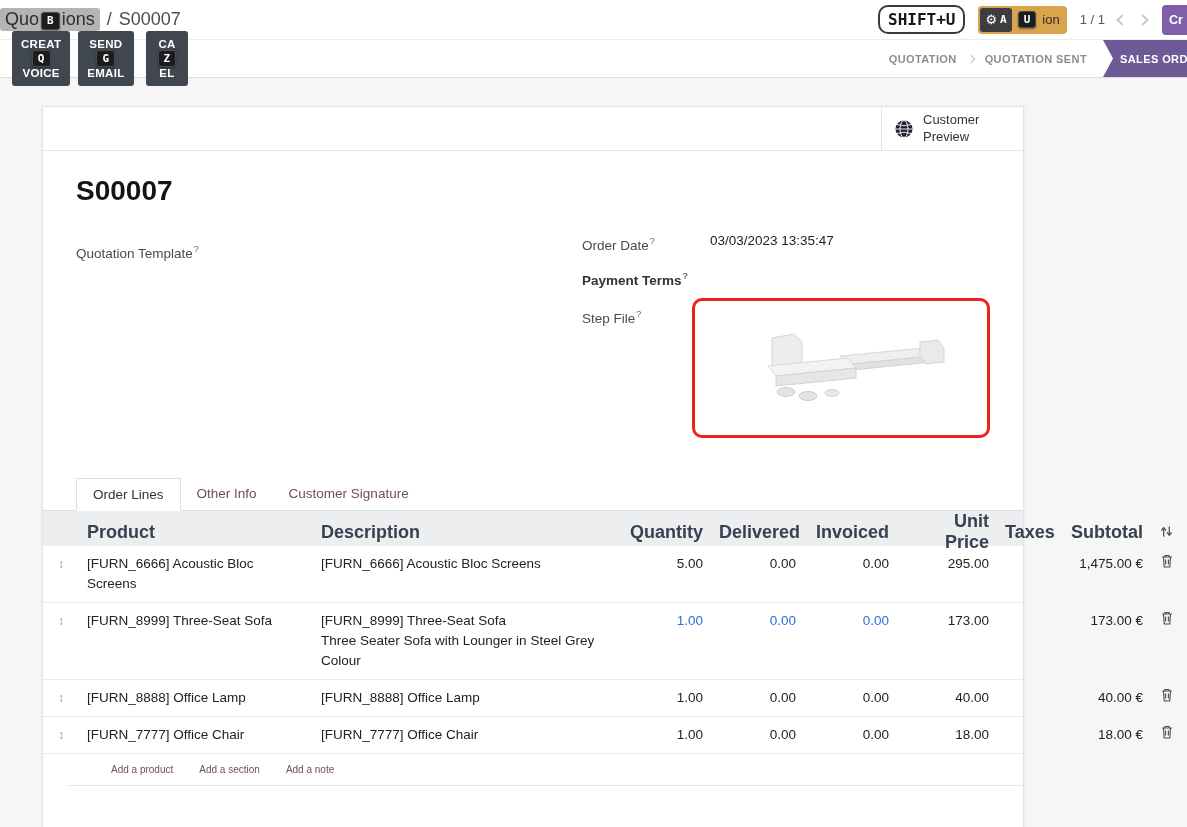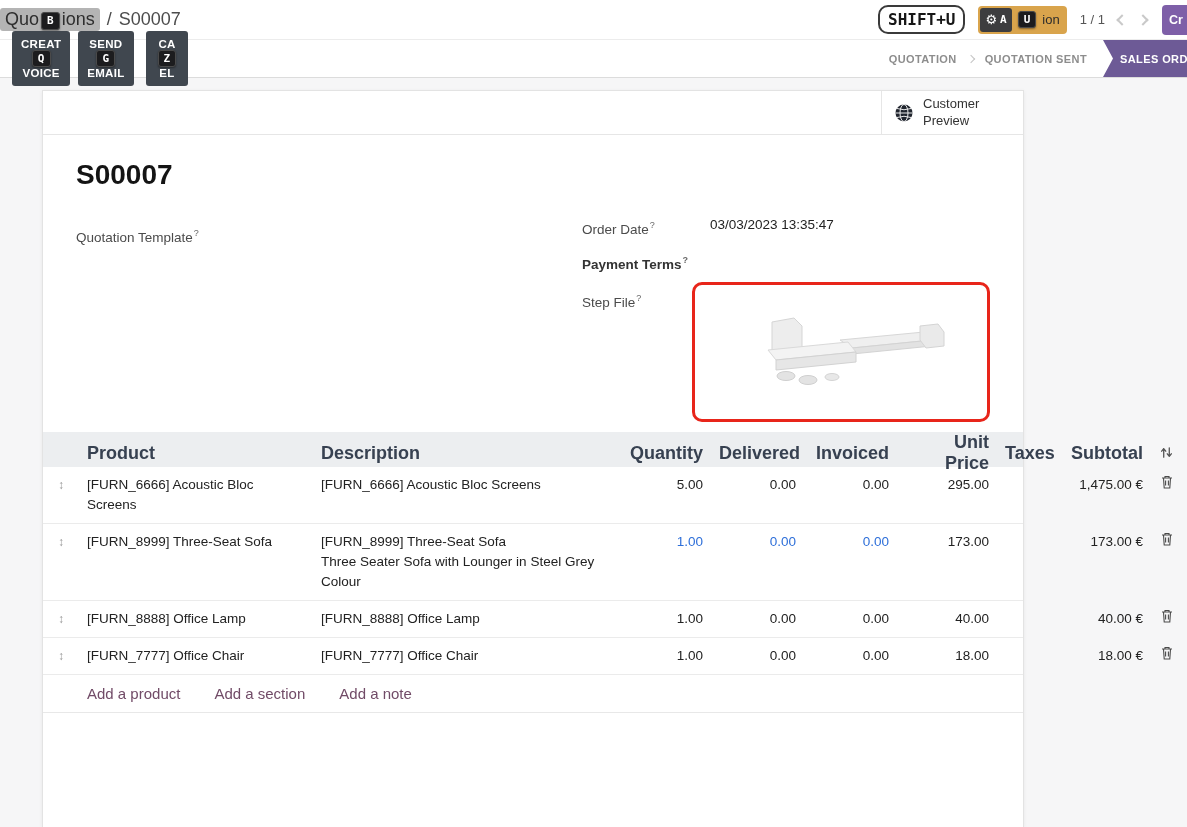--- a/index.html
+++ b/index.html
@@ -82,21 +82,21 @@
   .stage { font-size:11px; font-weight:700; letter-spacing:.4px; color:#8d8d8d; padding:0 10px; white-space:nowrap; }
   .stage-sep { display:inline-block; width:6px; height:6px; border-top:1.5px solid #c4c4c4; border-right:1.5px solid #c4c4c4; transform:rotate(45deg); margin:0 1px; }
   .stage-active {
     height:100%; background:#6d5a96; color:#fff; display:flex; align-items:center;
     font-size:11px; font-weight:700; letter-spacing:.4px; white-space:nowrap;
     width:84px; padding-left:17px; overflow:hidden; margin-left:6px;
     clip-path:polygon(0 0, 10px 50%, 0 100%, 100% 100%, 100% 0);
   }
   
   .sheet {
-    position:absolute; top:90px; left:42px; width:982px; bottom:0;
+    position:absolute; top:106px; left:42px; width:982px; bottom:0;
     background:#fff; border:1px solid #e3e3e3; border-bottom:none;
     box-shadow:0 1px 4px rgba(0,0,0,.06);
   }
   .sheet-top { height:44px; border-bottom:1px solid #e6e6e6; position:relative; }
   .preview-btn {
     position:absolute; right:0; top:0; height:100%; width:142px;
     border-left:1px solid #e6e6e6; display:flex; align-items:center; gap:9px;
     padding:0 12px; cursor:pointer; background:#fff;
   }
   .preview-label { font-size:13px; color:#333; line-height:1.25; width:68px; }
@@ -131,21 +131,21 @@
     align-items:start;
   }
   .thead { background:#eceef0; font-weight:700; font-size:18px; color:#374151; align-items:center; height:35px; }
   .thead > div { padding:0 8px; }
   .cell-num { text-align:right; }
   .tbody-row { border-bottom:1px solid #ebebeb; font-size:13.5px; padding:8px 0; }
   .tbody-row > div { padding:0 8px; line-height:20px; }
   .handle { text-align:center; color:#999; font-size:12px; cursor:grab; padding-top:1px; }
   .c-blue { color:#2e6fd9; }
   .trash-cell { text-align:center; cursor:pointer; padding-top:2px; }
-  .links-row { display:flex; gap:34px; padding:10px 0 10px 44px; border-bottom:1px solid #e8e8e8; font-size:15px; }
+  .links-row { display:flex; gap:26px; padding:10px 0 10px 44px; border-bottom:1px solid #e8e8e8; font-size:10px;margin-left:24px; }
   .add-link { color:#714B67; cursor:pointer; }
   
   .sheet-bottom { display:flex; justify-content:space-between; padding:22px 14px 0 44px; }
 </style>
 </head>
 <body>
 
 <div class="row1">
   <div class="breadcrumb">
     <span class="bc-parent"><span>Quo</span><span class="kbd">B</span><span>ions</span></span>
@@ -242,20 +242,25 @@
             <polygon points="192,22 210,20 216,28 216,42 198,44 192,36" fill="#eaeaea" stroke="#d4d4d4" stroke-width="1"></polygon>
             <ellipse cx="58" cy="72" rx="9" ry="4.5" fill="#e3e3e3" stroke="#cfcfcf" stroke-width="1"></ellipse>
             <ellipse cx="80" cy="76" rx="9" ry="4.5" fill="#e3e3e3" stroke="#cfcfcf" stroke-width="1"></ellipse>
             <ellipse cx="104" cy="73" rx="7" ry="3.5" fill="#e8e8e8" stroke="#d4d4d4" stroke-width="1"></ellipse>
           </svg>
         </div>
       </div>
     </div>
   </div>
 
+  <div class="tabs">
+    <span class="tab active">Order Lines</span>
+    <span class="tab">Other Info</span>
+    <span class="tab">Customer Signature</span>
+  </div>
 
   <div class="grid-row thead">
     <div></div>
     <div>Product</div>
     <div>Description</div>
     <div class="cell-num">Quantity</div>
     <div class="cell-num">Delivered</div>
     <div class="cell-num">Invoiced</div>
     <div class="cell-num">Unit Price</div>
     <div>Taxes</div>

